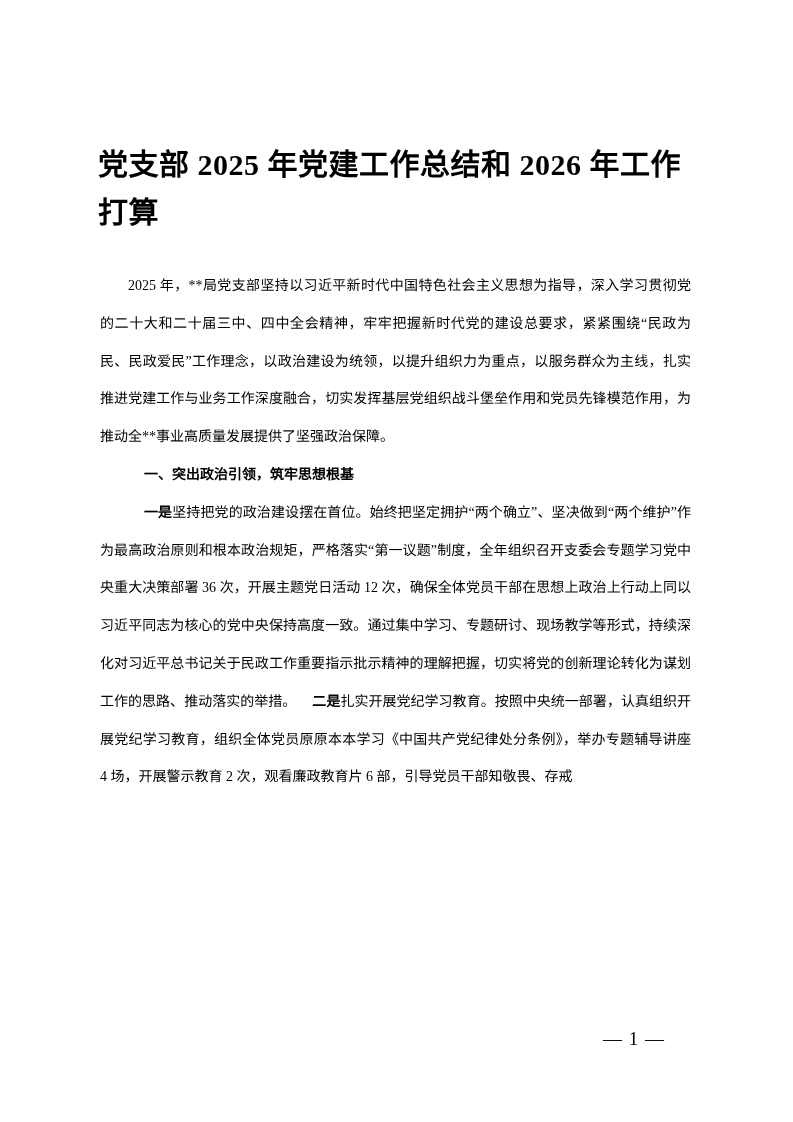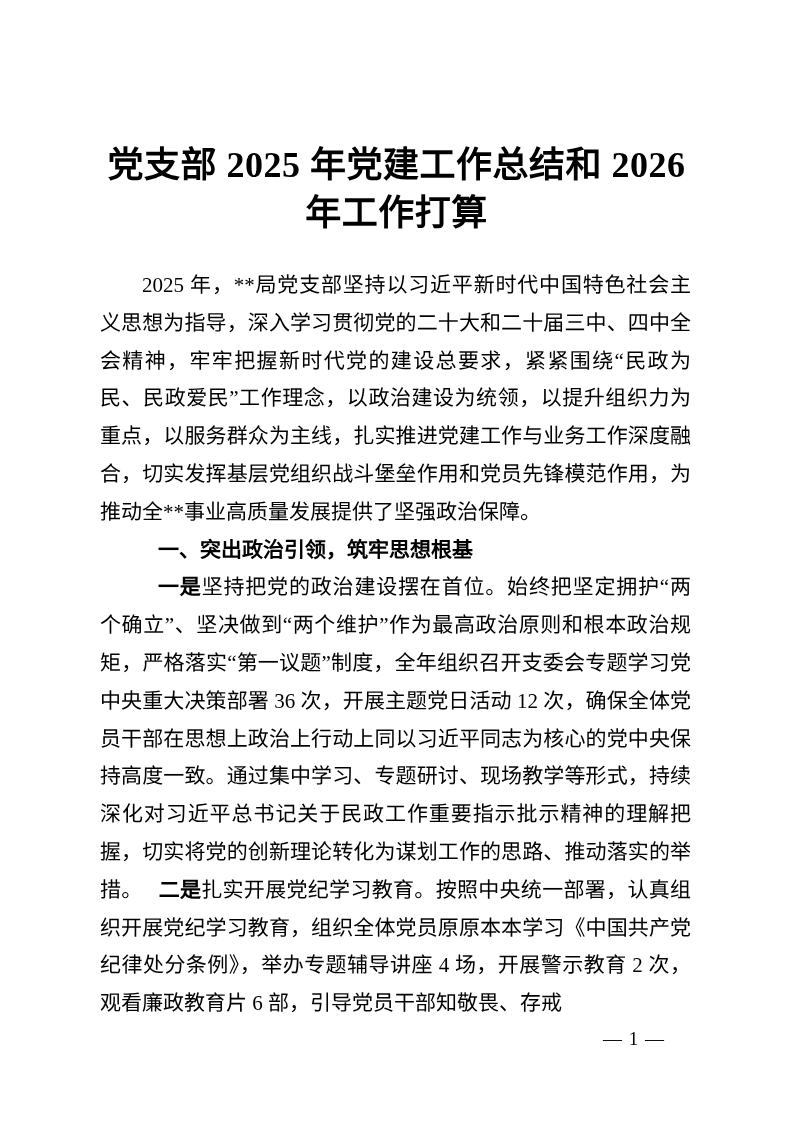--- a/index.html
+++ b/index.html
@@ -12,30 +12,30 @@
     width: 793px;
     height: 1122px;
     background: #ffffff;
     overflow: hidden;
     color: #000000;
     font-family: "Liberation Serif", "DejaVu Serif", serif;
   }
   .doc-title {
     margin: 0 98px;
     padding-top: 141px;
-    text-align: center;
-    font-size: 36px;
+    text-align: left;
+    font-size: 30px;
     font-weight: bold;
     line-height: 48px;
     letter-spacing: 0.5px;
   }
   .doc-content {
     margin: 0 102px 0 100px;
     padding-top: 30px;
-    font-size: 21px;
+    font-size: 14px;
     line-height: 37.8px;
     text-align: justify;
   }
   .para {
     margin: 0;
     padding: 0;
     text-indent: 2em;
   }
   .para.heading {
     font-weight: bold;

